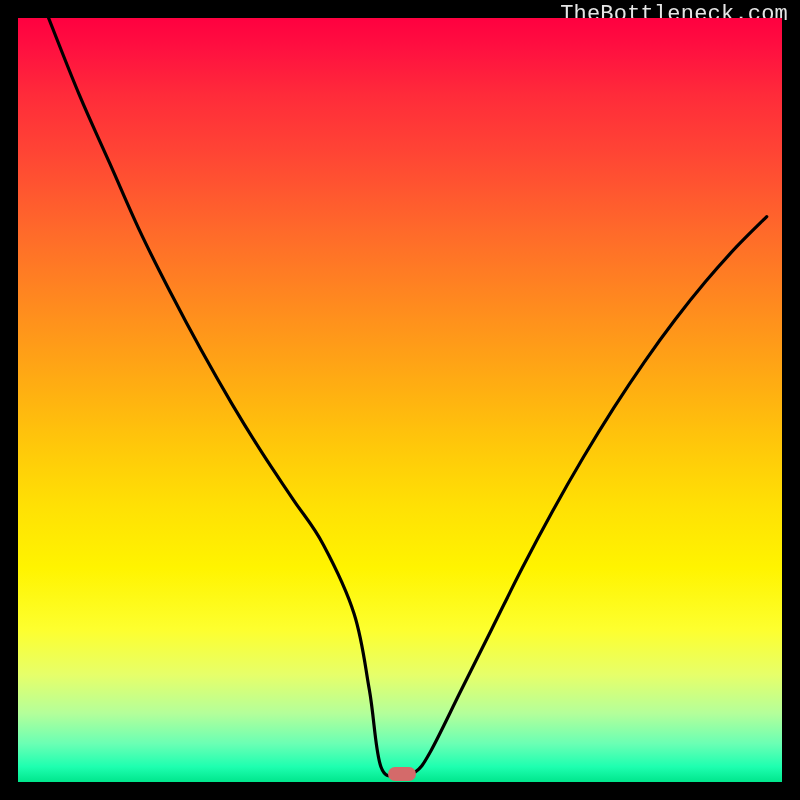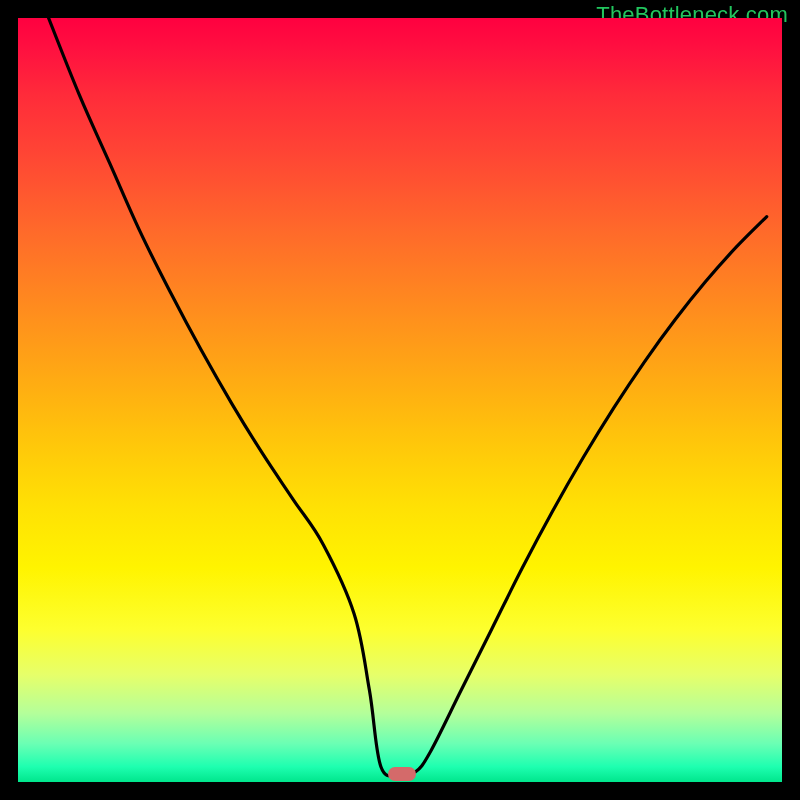--- a/index.html
+++ b/index.html
@@ -36,23 +36,24 @@
     width: 28px;
     height: 14px;
     border-radius: 7px;
     background: #d46a6a;
     transform: translate(-50%, -50%);
   }
   .watermark {
     position: absolute;
     top: 2px;
     right: 12px;
-    color: #22c55e;
+    color: #e5e5e5;
     font-size: 22px;
     letter-spacing: 0.2px;
+    font-family: Liberation Mono, monospace;
   }
 </style>
 </head>
 <body>
 
 <div class="stage">
   <div class="watermark">TheBottleneck.com</div>
   <div class="plot">
     <svg class="curve-svg" viewBox="0 0 764 764" preserveAspectRatio="none">
       <path id="curve-path" fill="none" stroke="#000000" stroke-width="3.2" stroke-linejoin="round" stroke-linecap="round" d="M 30.56 0.00 C 36.06 13.75, 50.12 50.27, 61.12 76.40 C 72.12 102.53, 80.68 120.41, 91.68 145.16 C 102.68 169.91, 111.24 190.54, 122.24 213.92 C 133.24 237.30, 141.80 253.72, 152.80 275.04 C 163.80 296.36, 172.36 312.40, 183.36 332.34 C 194.36 352.28, 202.92 367.25, 213.92 385.82 C 224.92 404.39, 233.48 418.29, 244.48 435.48 C 255.48 452.67, 264.04 464.82, 275.04 481.32 C 286.04 497.82, 294.60 506.53, 305.60 527.16 C 316.60 547.79, 327.91 569.79, 336.16 595.92 C 344.41 622.05, 346.63 644.82, 351.44 672.32 C 356.25 699.82, 357.40 733.59, 362.90 748.72 C 368.40 763.85, 375.81 755.40, 382.00 756.36 C 388.19 757.32, 391.78 758.19, 397.28 754.07 C 402.78 749.94, 404.31 748.15, 412.56 733.44 C 420.81 718.73, 432.12 694.32, 443.12 672.32 C 454.12 650.32, 462.68 633.20, 473.68 611.20 C 484.68 589.20, 493.24 571.40, 504.24 550.08 C 515.24 528.76, 523.80 512.72, 534.80 492.78 C 545.80 472.84, 554.36 457.87, 565.36 439.30 C 576.36 420.73, 584.92 406.83, 595.92 389.64 C 606.92 372.45, 615.48 359.61, 626.48 343.80 C 637.48 327.99, 646.04 316.22, 657.04 301.78 C 668.04 287.34, 676.60 276.64, 687.60 263.58 C 698.60 250.52, 707.16 240.89, 718.16 229.20 C 729.16 217.51, 743.22 204.14, 748.72 198.64"></path>

